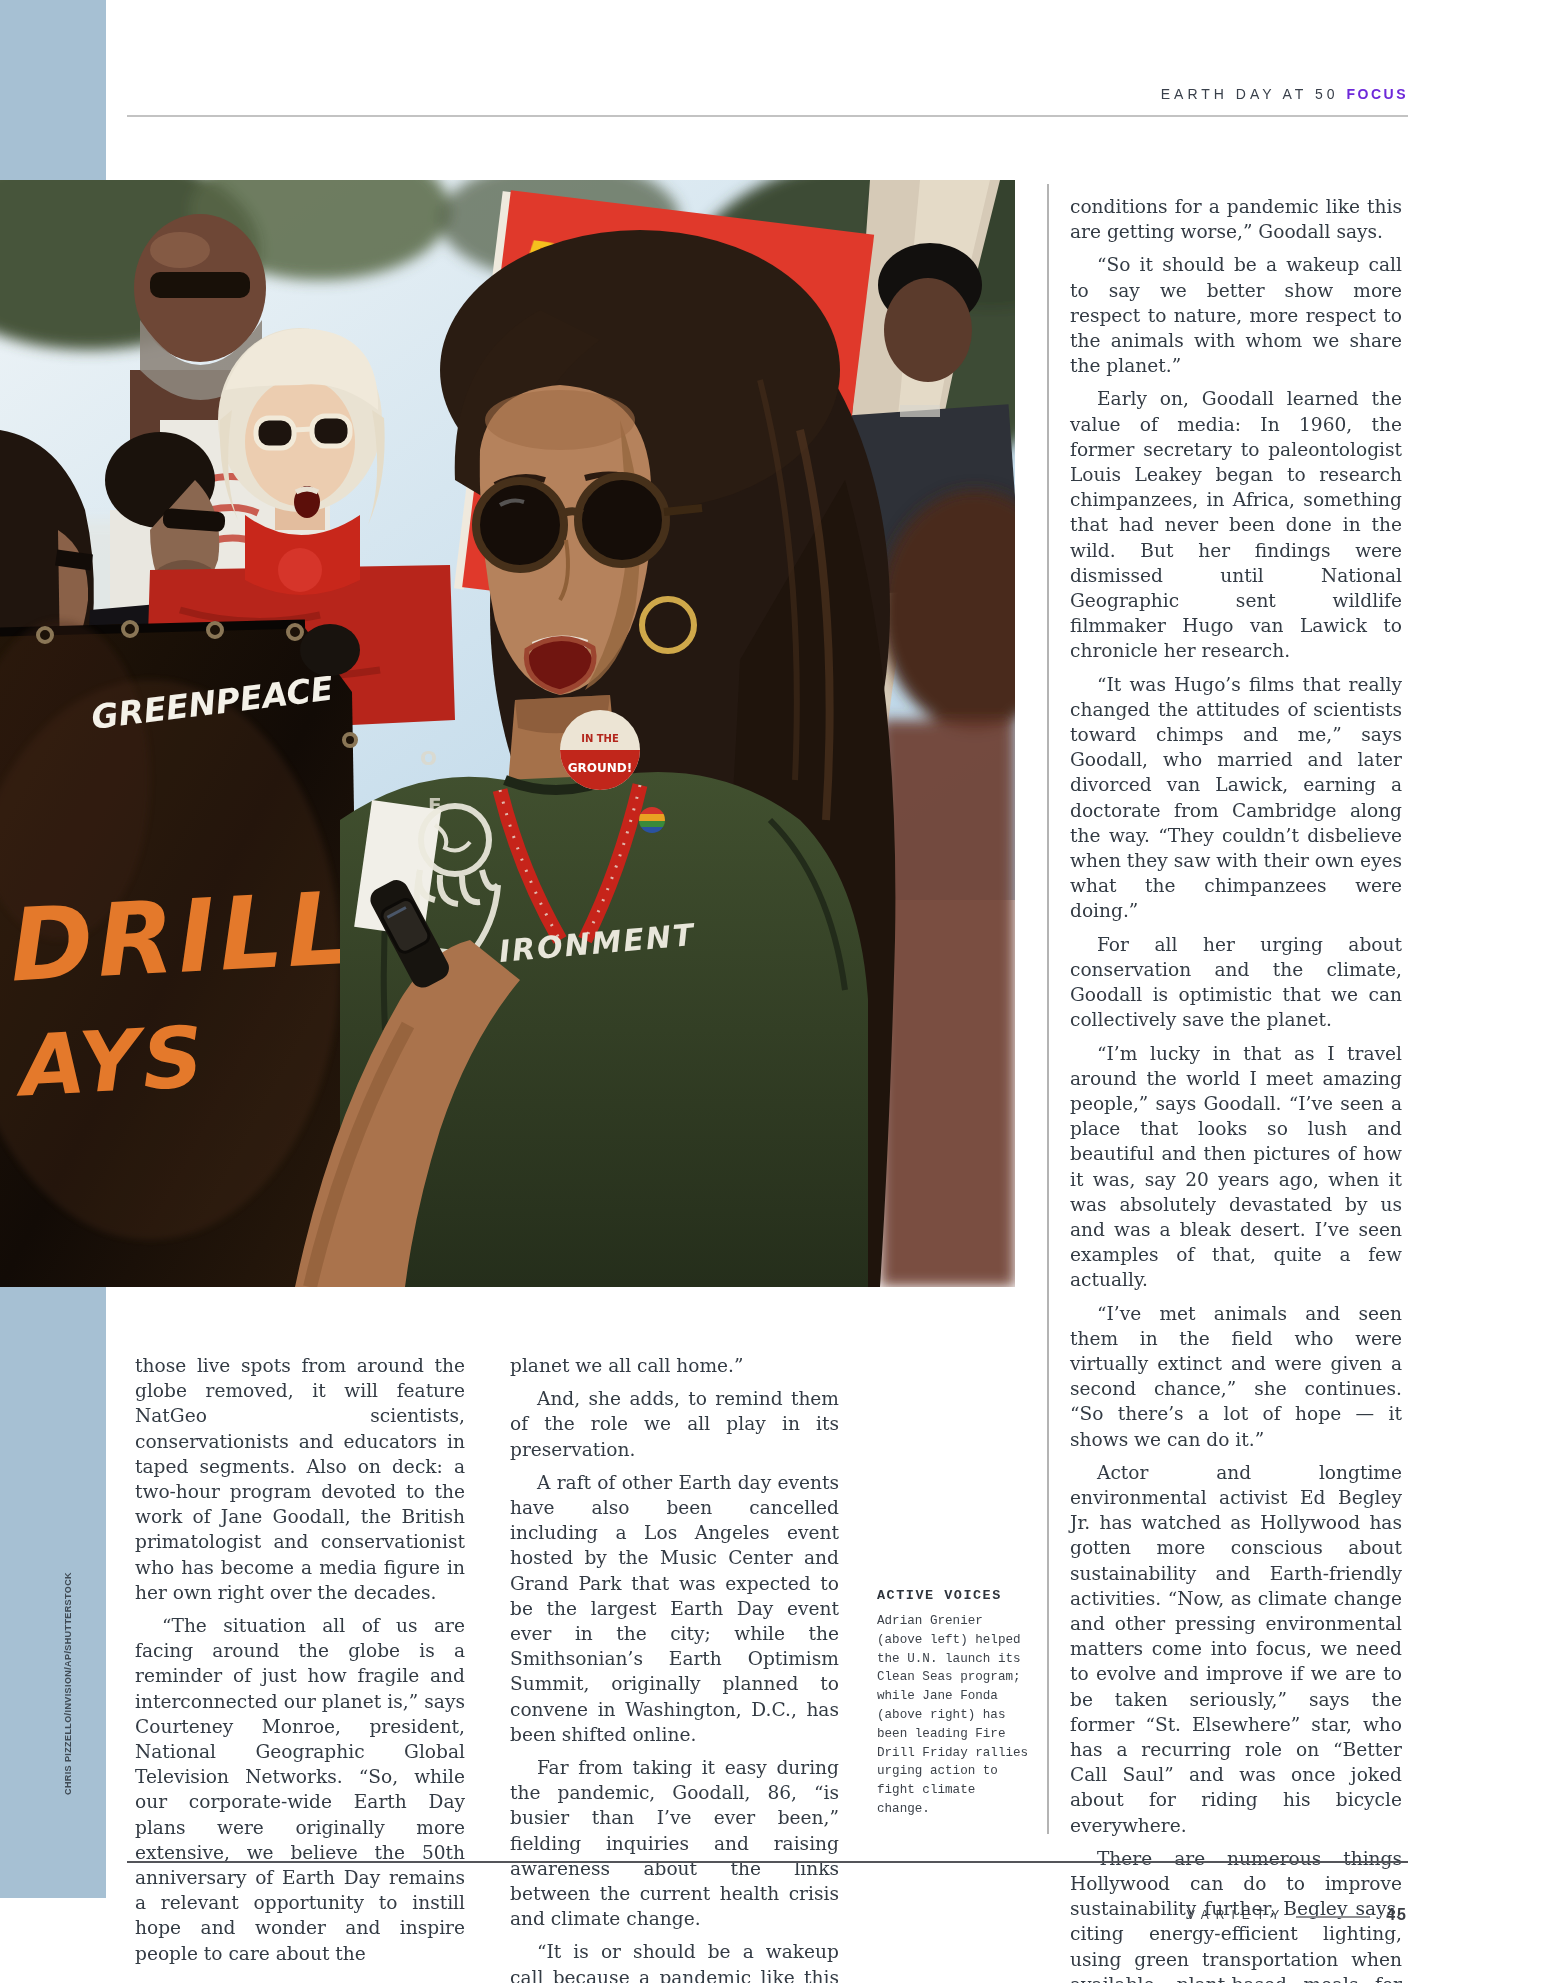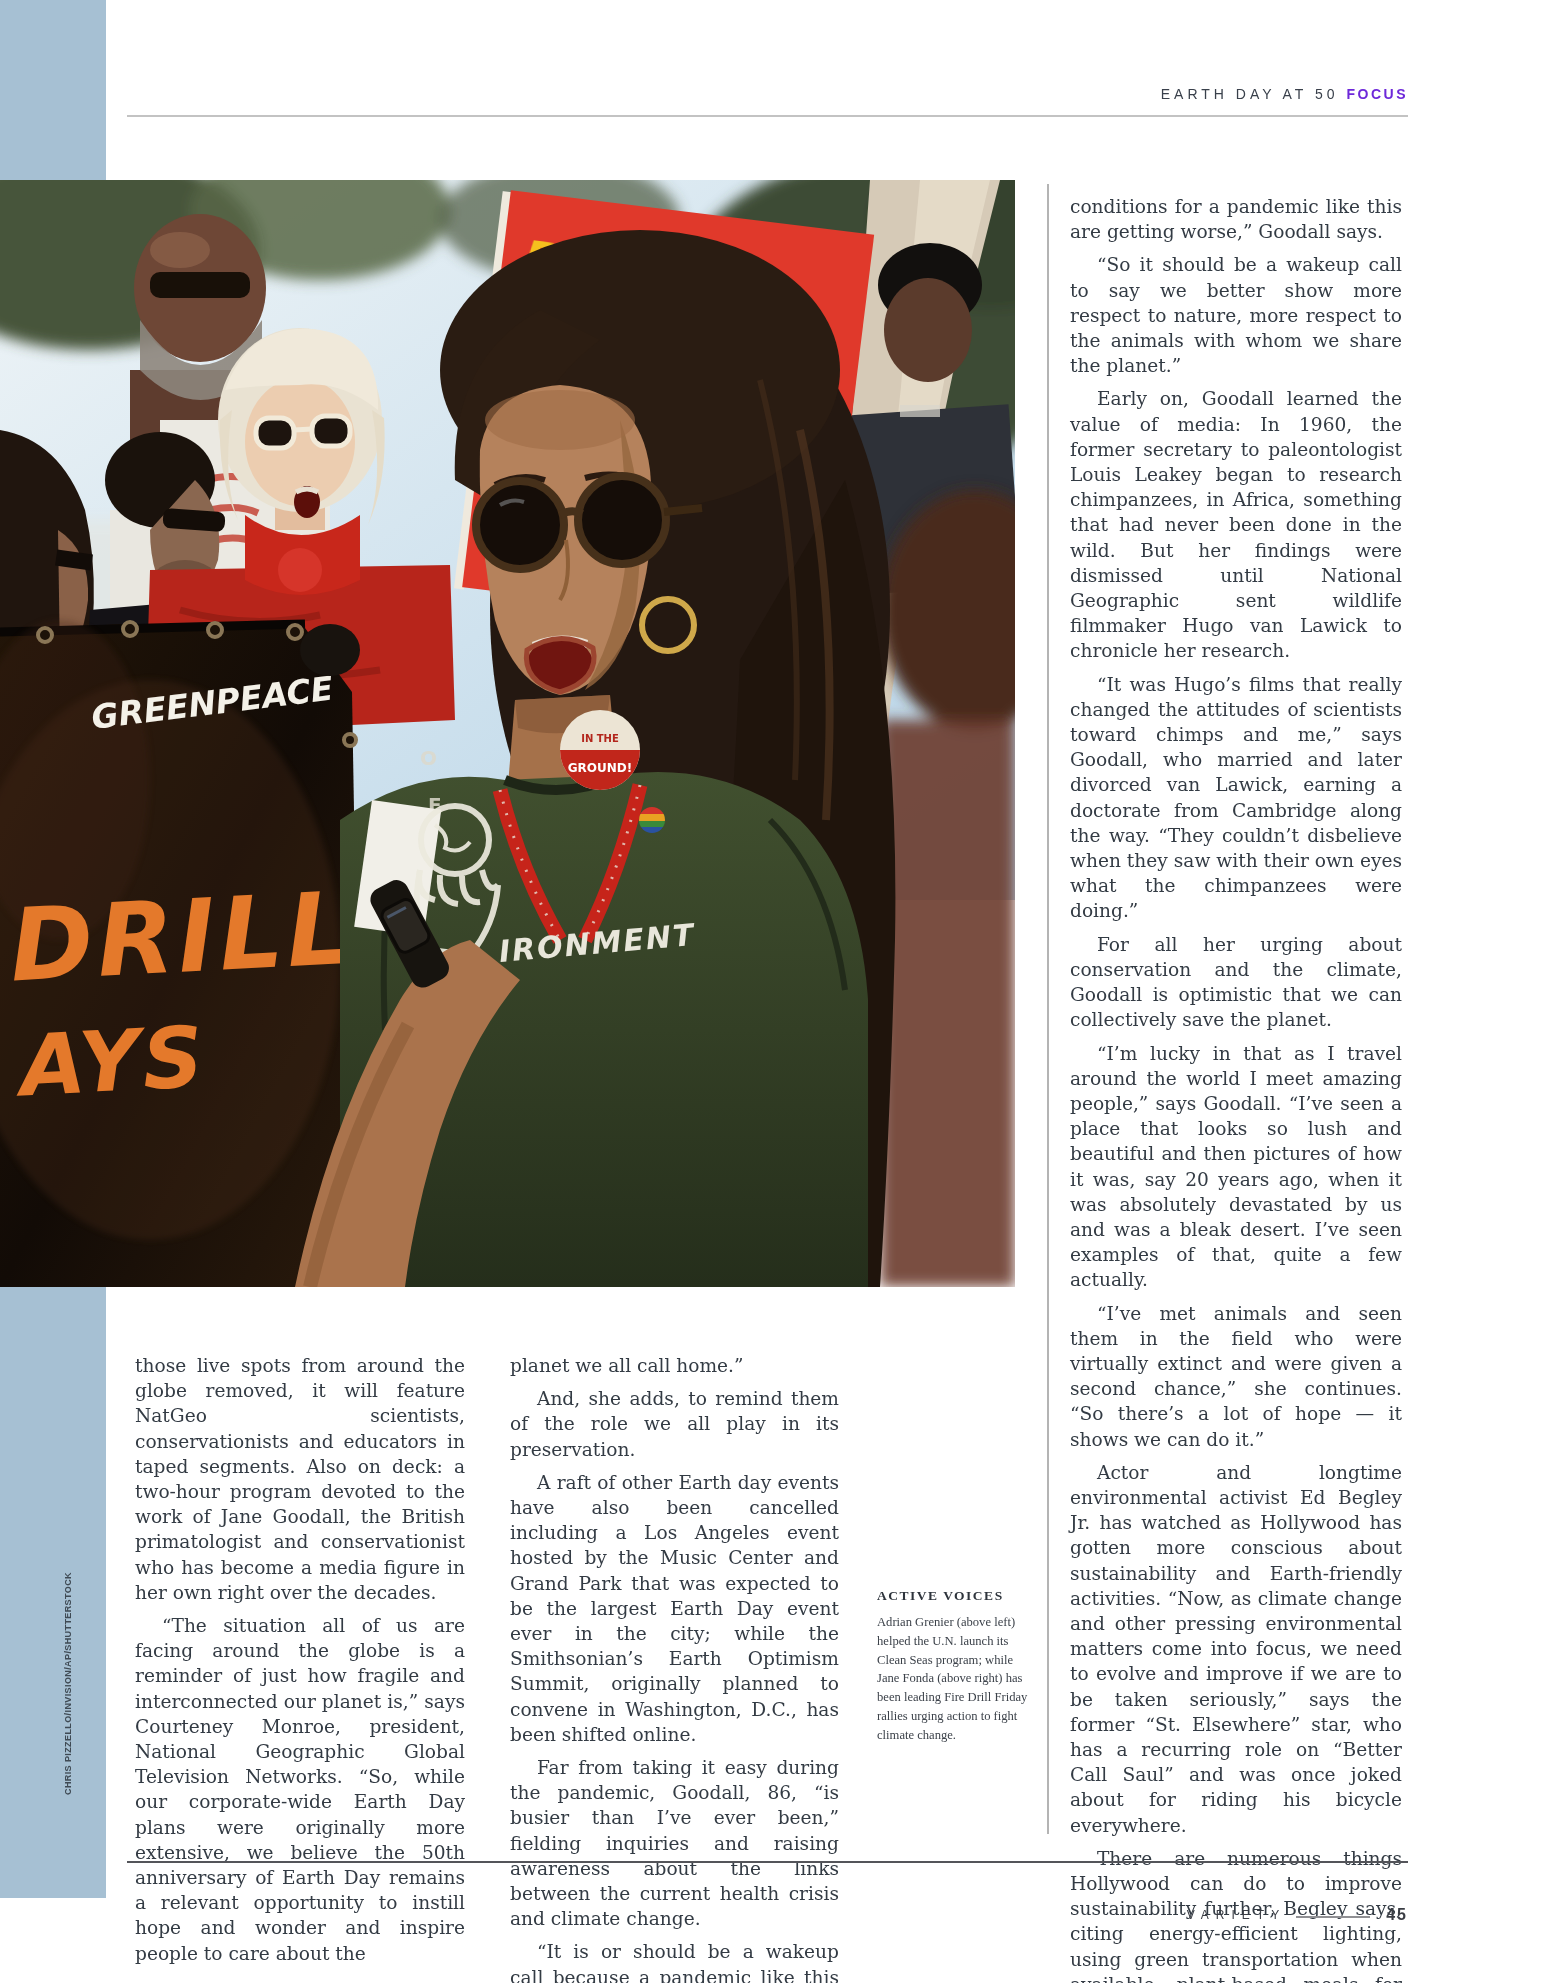--- a/index.html
+++ b/index.html
@@ -18,21 +18,21 @@
   
   .vrule{left:1047px;top:184px;width:2px;height:1650px;background:#b4b4b4;}
   .bodycol{font-size:18.6px;line-height:25.2px;color:#333b44;text-align:justify;
            hyphens:auto;-webkit-hyphens:auto;}
   .bodycol p{margin:8px;text-indent:1.45em;}
   .bodycol p:first-child{text-indent:0;}
   .col-right{left:1062px;top:186px;width:348px;}
   .col-left{left:127px;top:1345px;width:346px;}
   .col-mid{left:502px;top:1345px;width:345px;}
   
-  .caption{left:877px;top:1588px;width:158px;font-family:Liberation Serif, serif;
+  .caption{left:877px;top:1588px;width:158px;font-family:Liberation Mono, monospace;
            color:#3c424a;}
   .caption-head{font-size:13.5px;font-weight:bold;letter-spacing:1.5px;color:#2e343c;
                 margin:0 0 9px 0;}
   .caption-body{font-size:12.6px;line-height:18.8px;margin:0;}
   
   .blue-bottom{left:0;top:1287px;width:106px;height:611px;background:#a6c0d3;}
   .credit{left:63px;top:1795px;transform:rotate(-90deg);transform-origin:0 0;width:210px;
           font-family:"Liberation Sans",sans-serif;font-size:9px;font-weight:bold;
           letter-spacing:.4px;color:#3f4a54;white-space:nowrap;}
   

